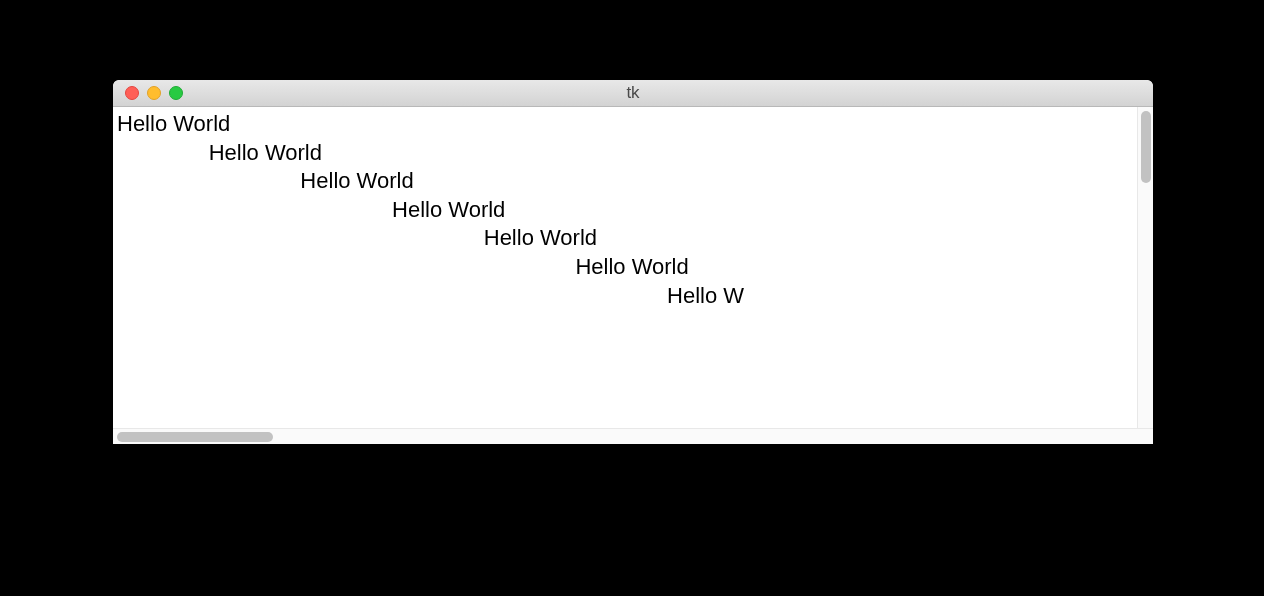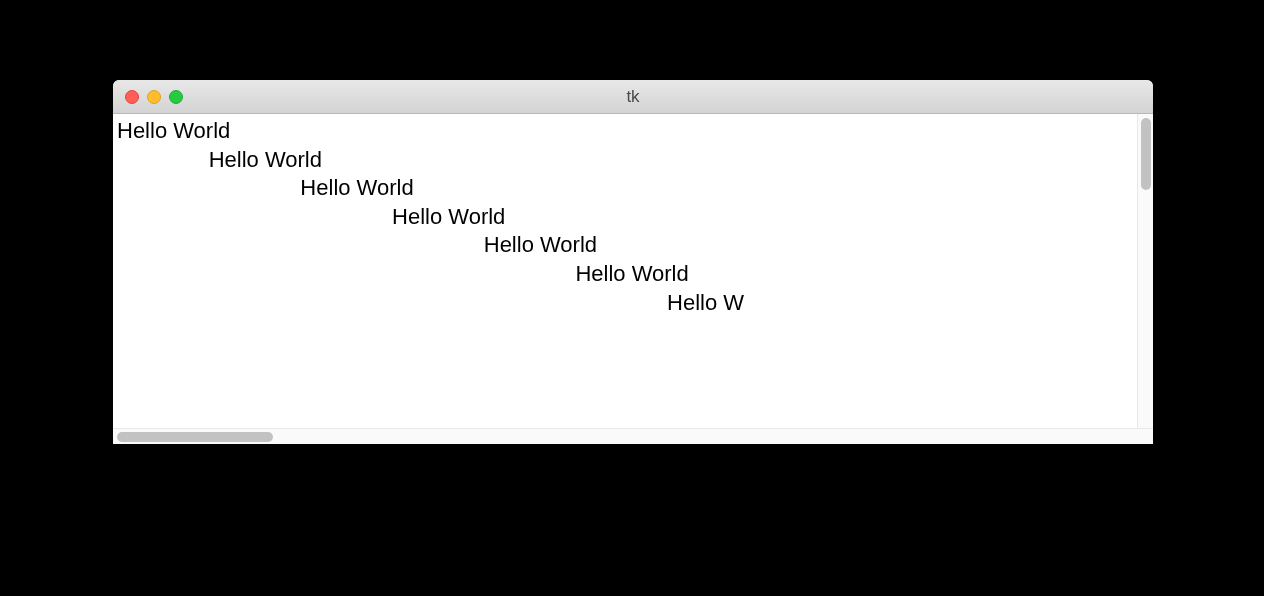--- a/index.html
+++ b/index.html
@@ -24,21 +24,21 @@
       height: 364px;
       background: #ffffff;
       border-radius: 6px 6px 0 0;
       box-shadow: 0 10px 40px rgba(0,0,0,0.5);
       overflow: hidden;
       display: flex;
       flex-direction: column;
     }
     
     .titlebar {
-      height: 34px;
+      height: 27px;
       background: linear-gradient(to bottom, #e8e8e8, #d3d3d3);
       border-bottom: 1px solid #b8b8b8;
       border-radius: 6px 6px 0 0;
       display: flex;
       align-items: center;
       position: relative;
       flex-shrink: 0;
     }
     
     .traffic-lights {

